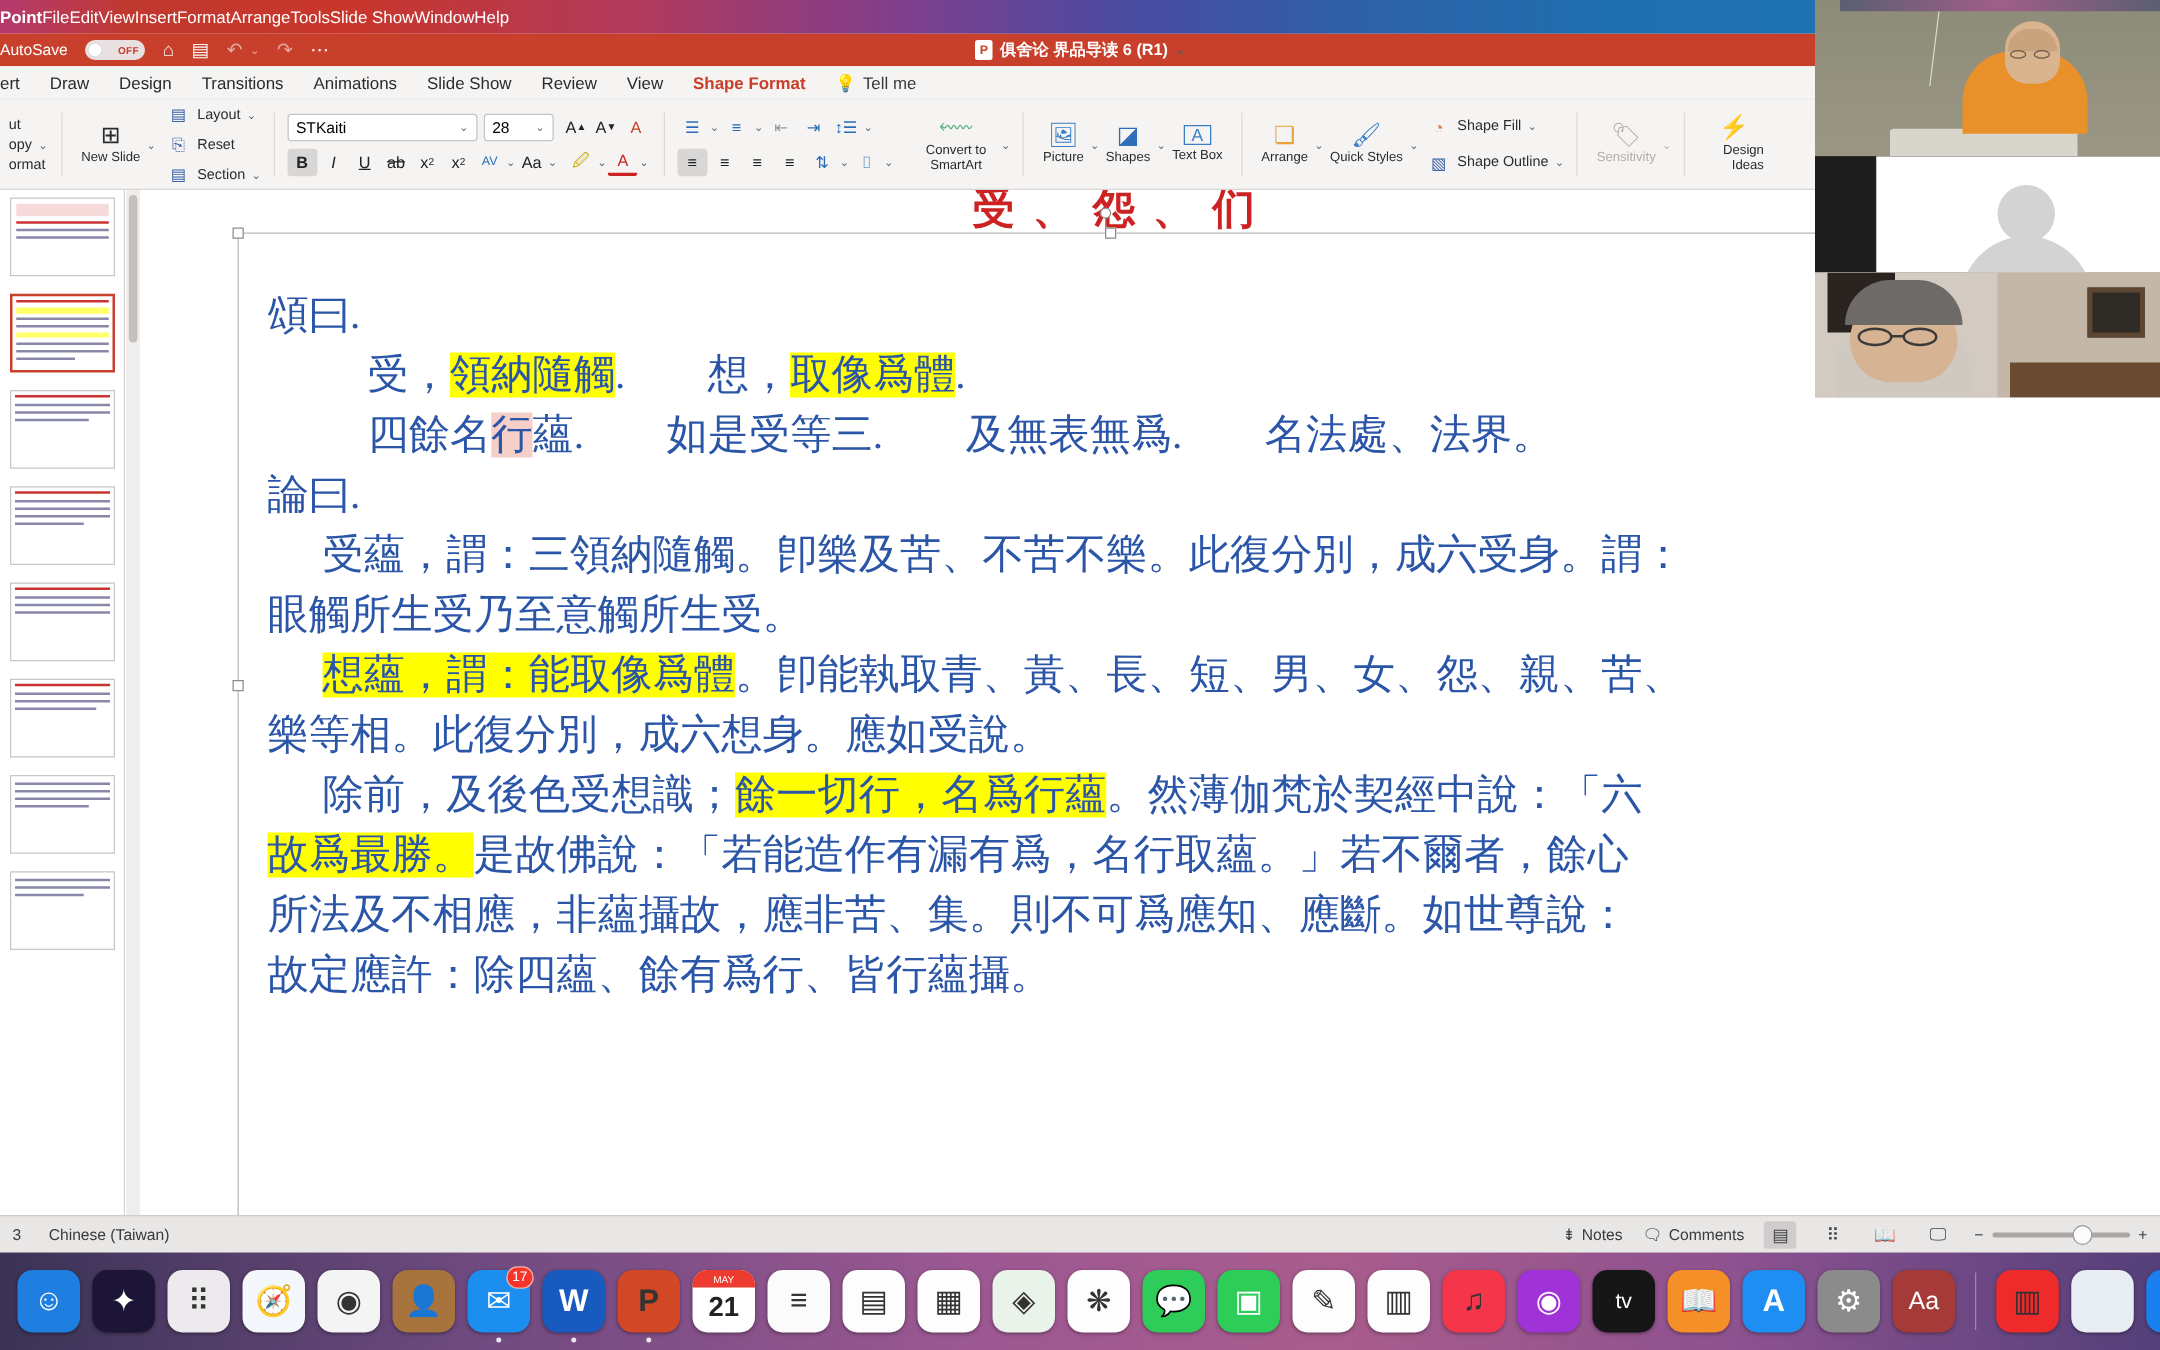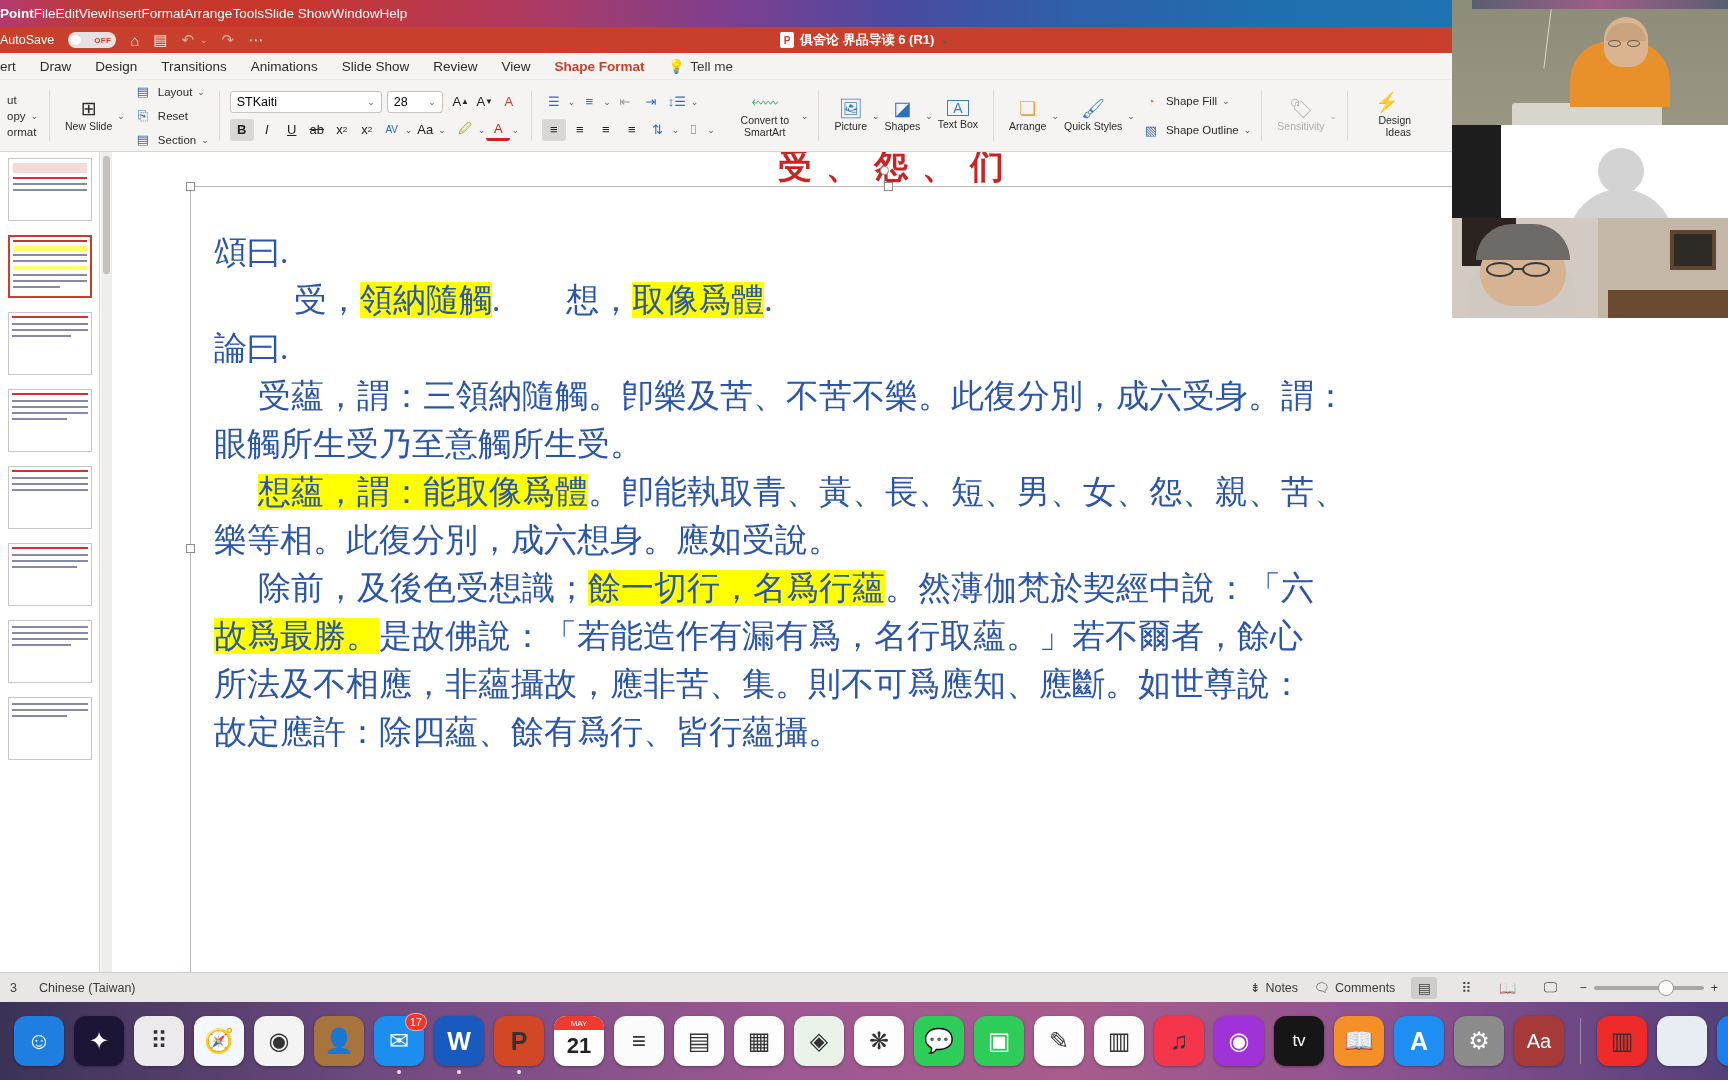--- a/index.html
+++ b/index.html
@@ -428,20 +428,21 @@
     <div class="textbox-border"></div>
     <div class="handle" style="top:30px;left:-4px;"></div>
     <div class="handle" style="top:30px;left:694px;"></div>
     <div class="handle" style="top:392px;left:-4px;"></div>
     <div style="position:absolute;top:20px;left:694px;width:1px;height:12px;background:#8e8c8a;"></div>
     <div style="position:absolute;top:14px;left:690px;width:9px;height:9px;border:1px solid #8e8c8a;border-radius:50%;background:#fff;"></div>
 
     <div id="slide-text" style="position:absolute;top:48px;left:24px;right:0;font-size:33px;line-height:48px;margin-top:28px;">
           <div class="line" style="padding-left: 0px;"><span>頌曰.</span></div>
           <div class="line" style="padding-left: 80px;"><span>受，</span><span class="hl">領納隨觸</span><span>.　　想，</span><span class="hl">取像爲體</span><span>.</span></div>
+          <div class="line" style="padding-left: 80px;"><span>四餘名</span><span class="sel-pink">行</span><span>蘊.　　如是受等三.　　及無表無爲.　　名法處、法界。</span></div>
           <div class="line" style="padding-left: 0px;"><span>論曰.</span></div>
           <div class="line" style="padding-left: 44px;"><span>受蘊，謂：三領納隨觸。卽樂及苦、不苦不樂。此復分別，成六受身。謂：</span></div>
           <div class="line" style="padding-left: 0px;"><span>眼觸所生受乃至意觸所生受。</span></div>
           <div class="line" style="padding-left: 44px;"><span class="hl">想蘊，謂：能取像爲體</span><span>。卽能執取青、黃、長、短、男、女、怨、親、苦、</span></div>
           <div class="line" style="padding-left: 0px;"><span>樂等相。此復分別，成六想身。應如受說。</span></div>
           <div class="line" style="padding-left: 44px;"><span>除前，及後色受想識；</span><span class="hl">餘一切行，名爲行蘊</span><span>。然薄伽梵於契經中說：「六</span></div>
           <div class="line" style="padding-left: 0px;"><span class="hl">故爲最勝。</span><span>是故佛說：「若能造作有漏有爲，名行取蘊。」若不爾者，餘心</span></div>
           <div class="line" style="padding-left: 0px;"><span>所法及不相應，非蘊攝故，應非苦、集。則不可爲應知、應斷。如世尊說：</span></div>
           <div class="line" style="padding-left: 0px;"><span>故定應許：除四蘊、餘有爲行、皆行蘊攝。</span></div>
         </div>

